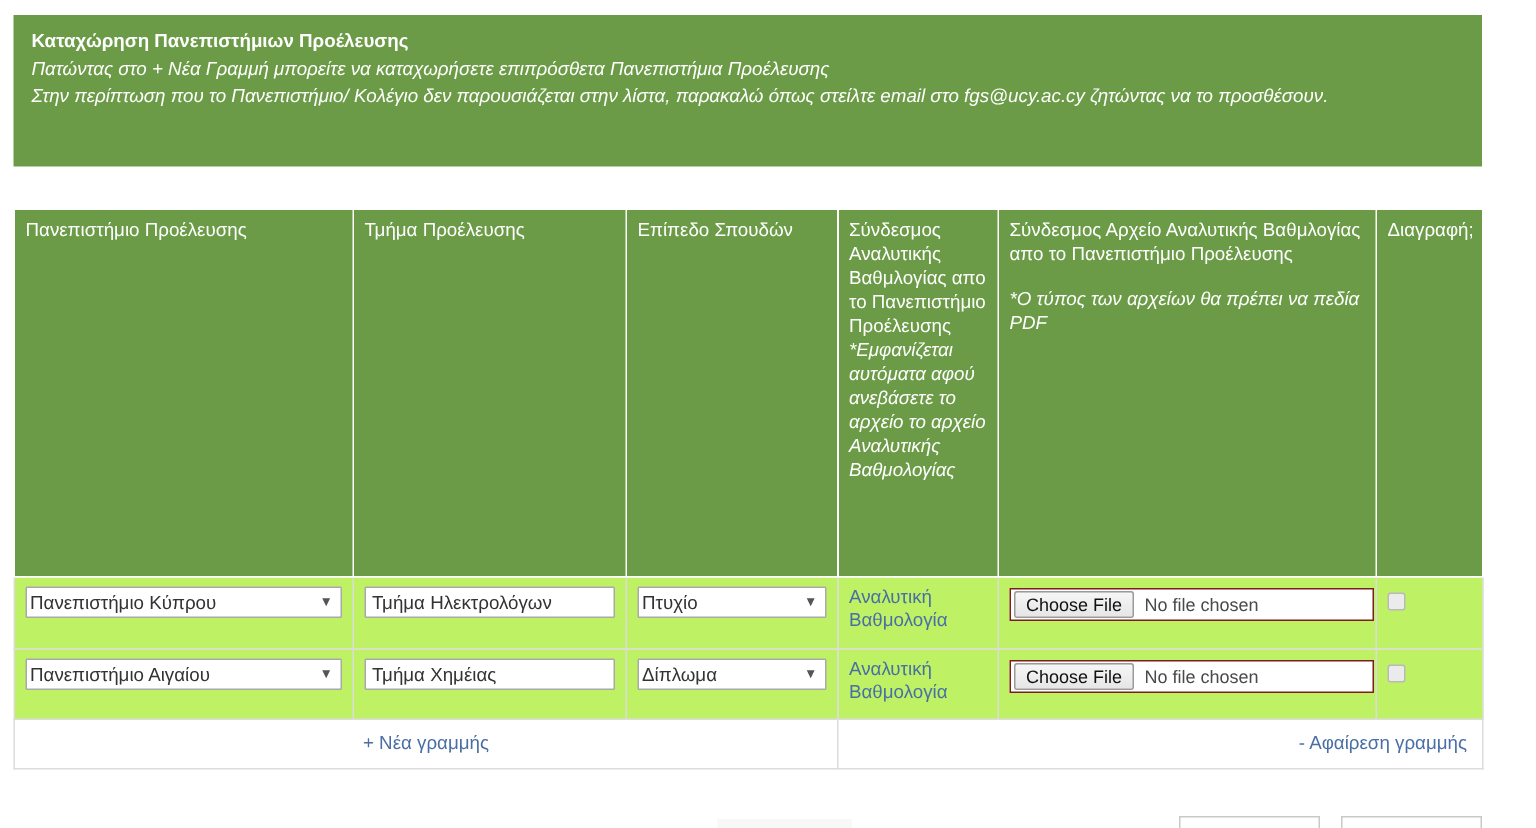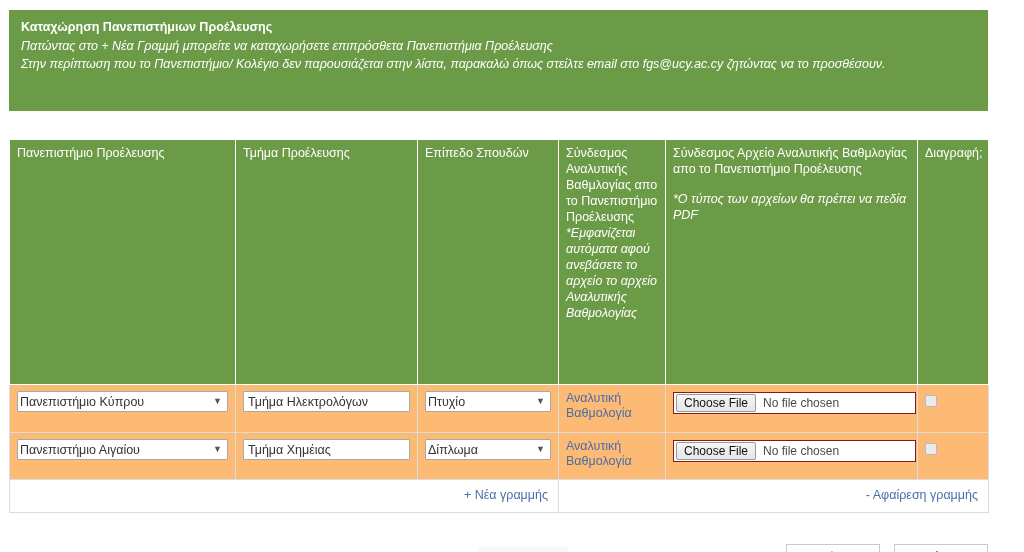--- a/index.html
+++ b/index.html
@@ -84,21 +84,21 @@
   }
   .hdr-note-spaced {
     font-style: italic;
     display: block;
     margin-top: 14px;
   }
   .hdr-clip { white-space: nowrap; overflow: hidden; }
 
   
   .drow td {
-    background: #fdba74;
+    background: #bef264;
     height: 48px;
     padding: 6px 7px;
     vertical-align: top;
   }
   .drow.r2 td { height: 47px; }
 
   select.inp {
     width: 100%;
     height: 21px;
     font-family: "Liberation Sans", sans-serif;
@@ -181,21 +181,21 @@
   .chkwrap { text-align: left; padding-left: 7px; }
 
   
   .frow td {
     background: #ffffff;
     height: 33px;
     padding: 8px 10px 0 10px;
     vertical-align: top;
     font-size: 12.5px;
   }
-  .frow .left { text-align: right; }
+  .frow .left { text-align: center; }
   .frow .right { text-align: right; }
 
   
   .btnbar {
     position: absolute;
     left: 0; top: 544px;
     width: 1024px;
     text-align: right;
     padding-right: 36px;
   }

